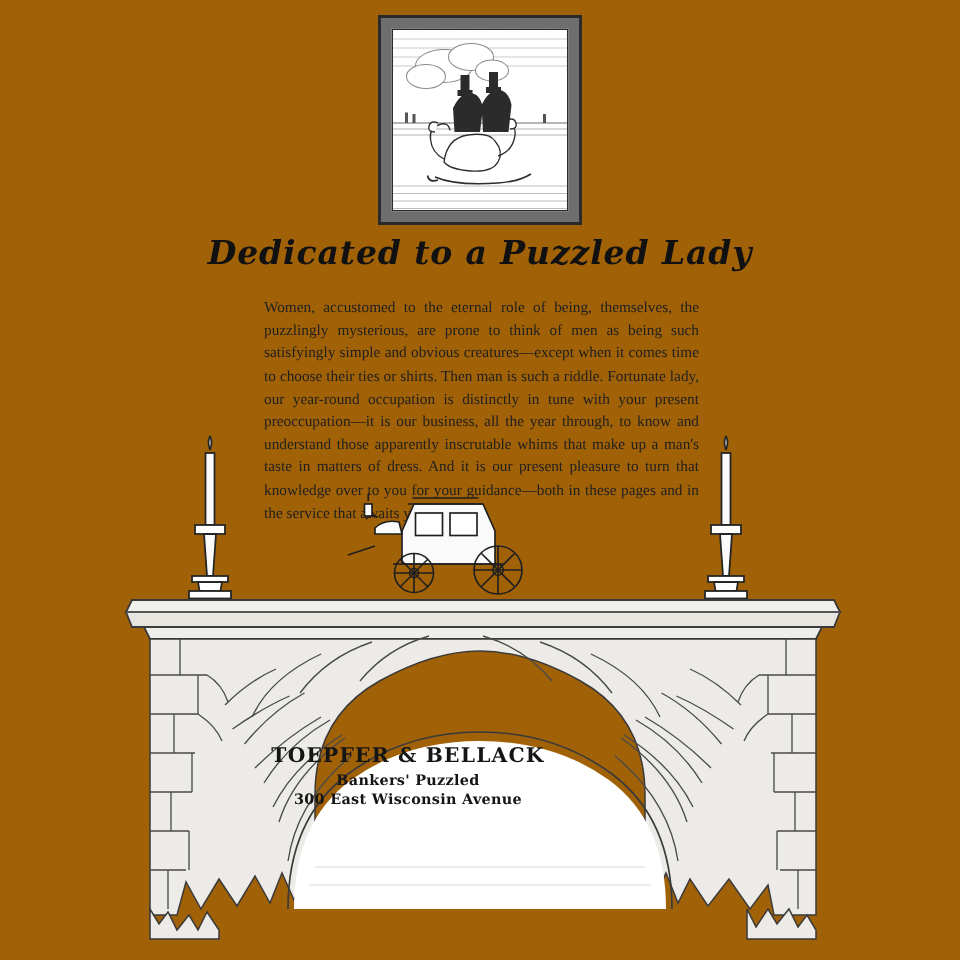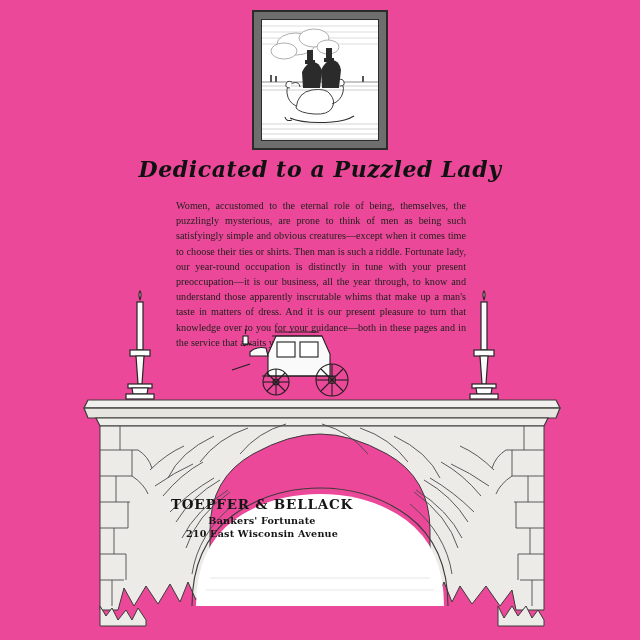--- a/index.html
+++ b/index.html
@@ -13,21 +13,21 @@
     font-family: "Liberation Serif", serif;
     color: #1a1a1a;
     overflow: hidden;
     position: relative;
   }
 
   .page {
     position: relative;
     width: 640px;
     height: 640px;
-    background: #ec4899;
+    background: #a16207;
   }
 
   
   .top-art {
     position: absolute;
     left: 252px;
     top: 10px;
     width: 136px;
     height: 140px;
     background: #ffffff;
@@ -92,21 +92,21 @@
     left: 0;
     top: 290px;
     width: 640px;
     height: 350px;
   }
   .scene svg { display: block; }
 
   
   .advertiser {
     position: absolute;
-    left: 6px;
+    left: 16px;
     top: 496px;
     width: 512px;
     text-align: center;
     color: #151515;
   }
   .adv-name {
     font-family: "DejaVu Serif", serif;
     font-weight: bold;
     font-size: 13.5px;
     letter-spacing: 0.8px;
@@ -308,17 +308,17 @@
       <g stroke="#3a3a3a" stroke-width="1" fill="#edebe7">
         <path d="M100 316 l6 10 l6 -8 l6 12 l8 -10 l6 10 l6 -12 l8 12 v6 h-46 z"></path>
         <path d="M498 316 l6 12 l8 -12 l6 10 l8 -10 l6 12 l6 -8 l6 10 v6 h-46 z"></path>
       </g>
 
     </svg>
   </div>
 
   <div class="advertiser">
     <div class="adv-name">TOEPFER &amp; BELLACK</div>
-    <div class="adv-line building">Bankers' Fortunate</div>
-    <div class="adv-line street">210 East Wisconsin Avenue</div>
+    <div class="adv-line building">Bankers' Puzzled</div>
+    <div class="adv-line street">300 East Wisconsin Avenue</div>
   </div>
 
 </div>
 
 </body></html>

